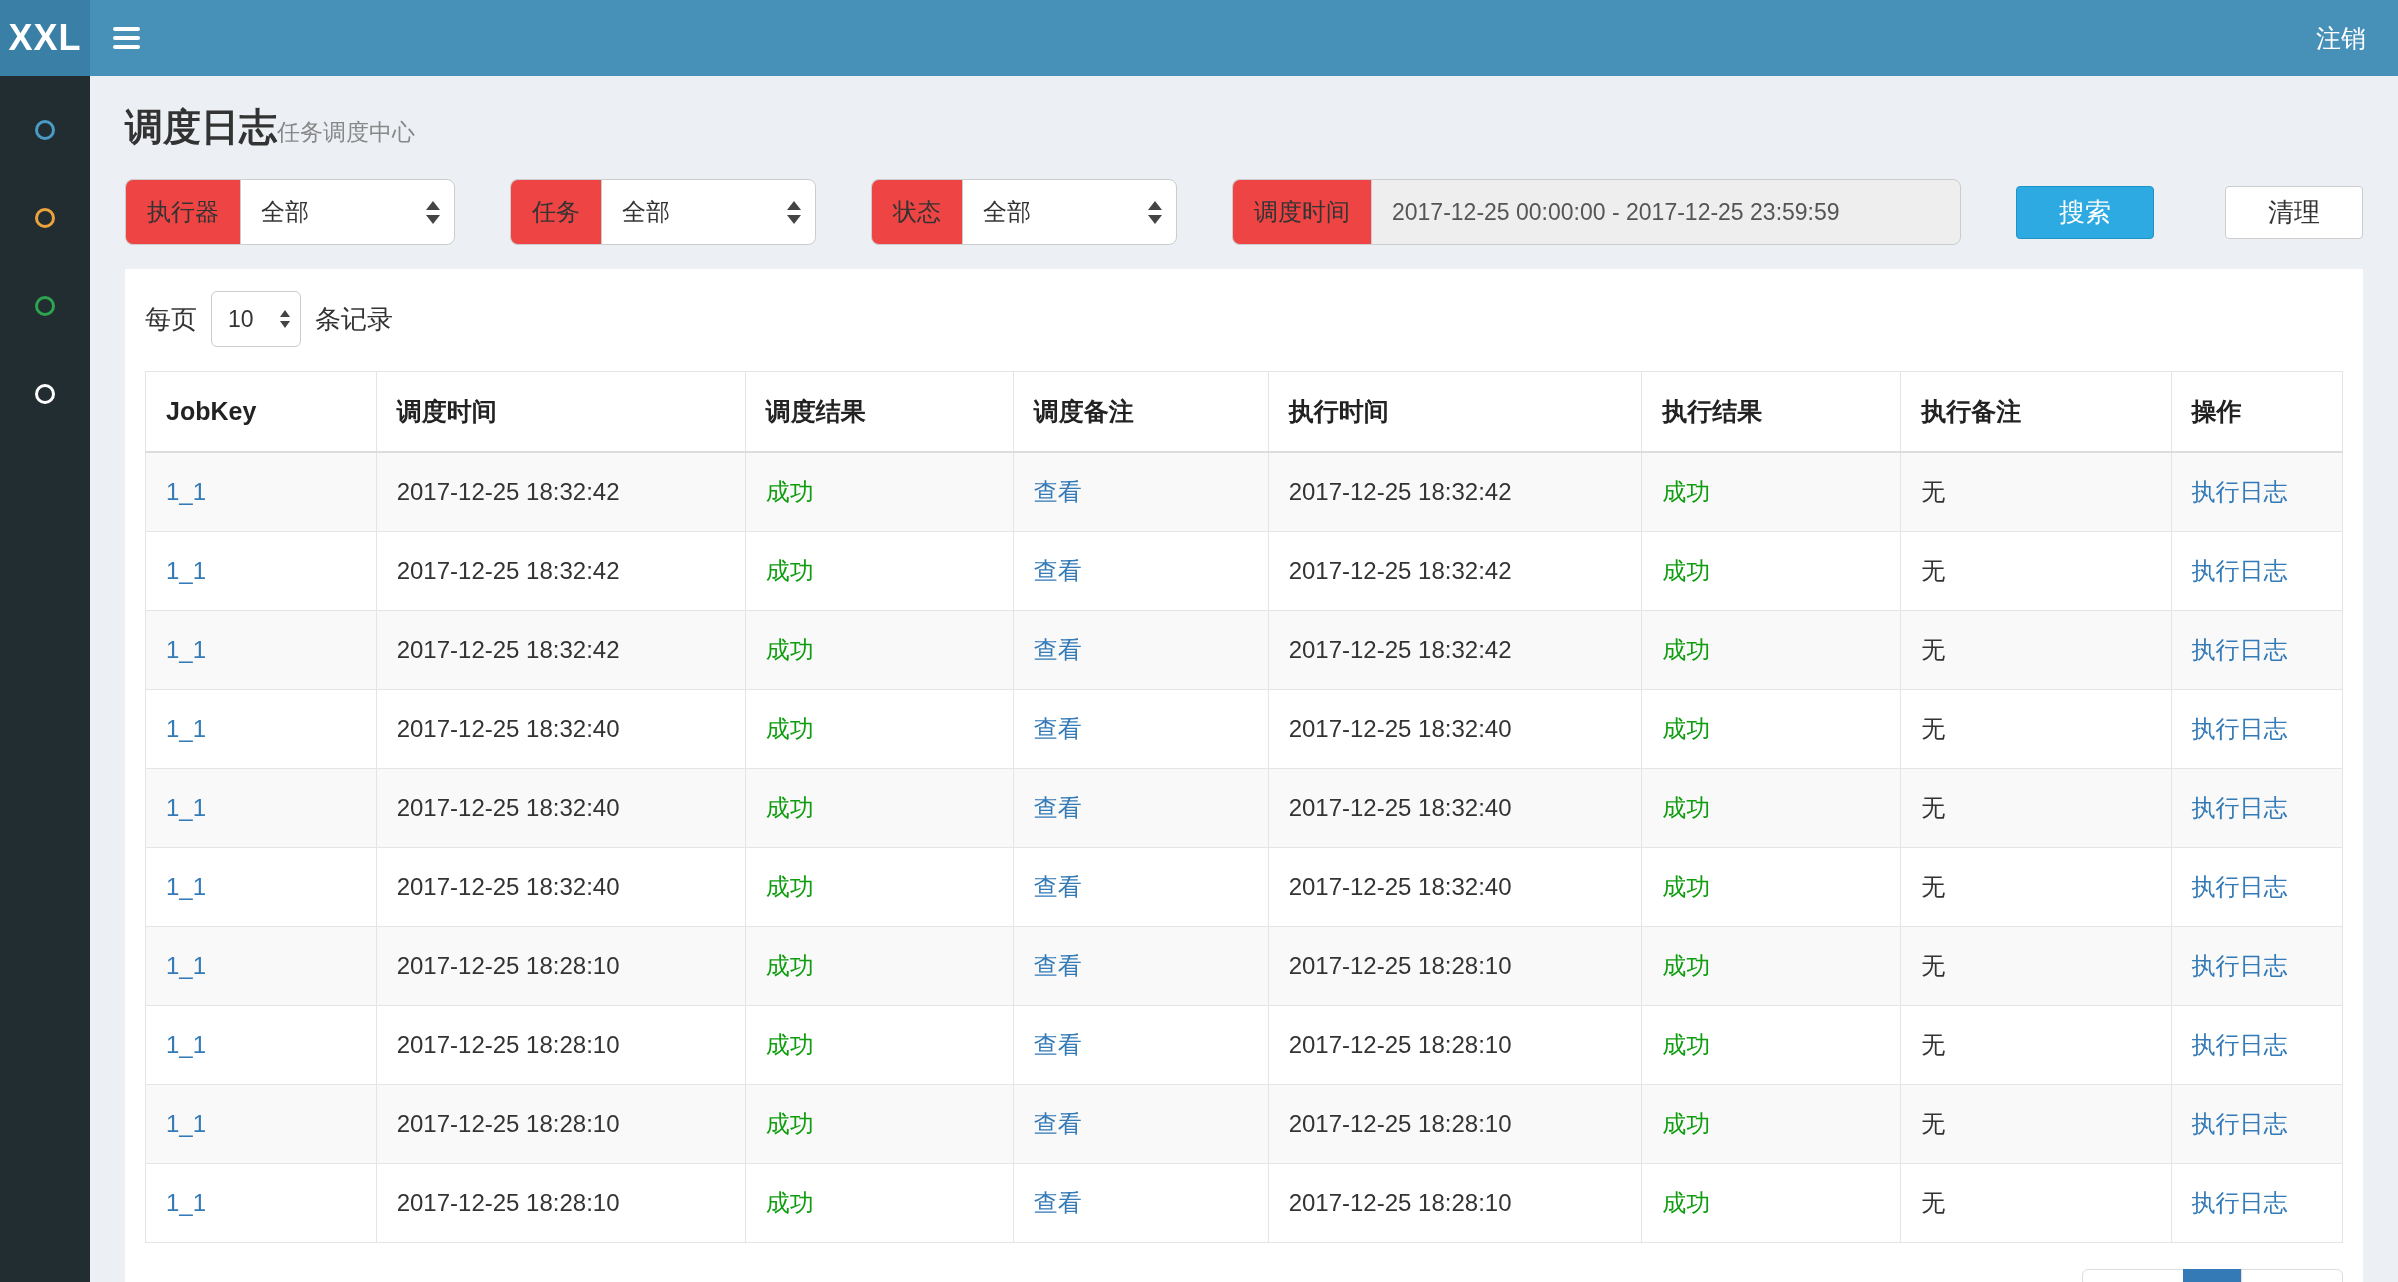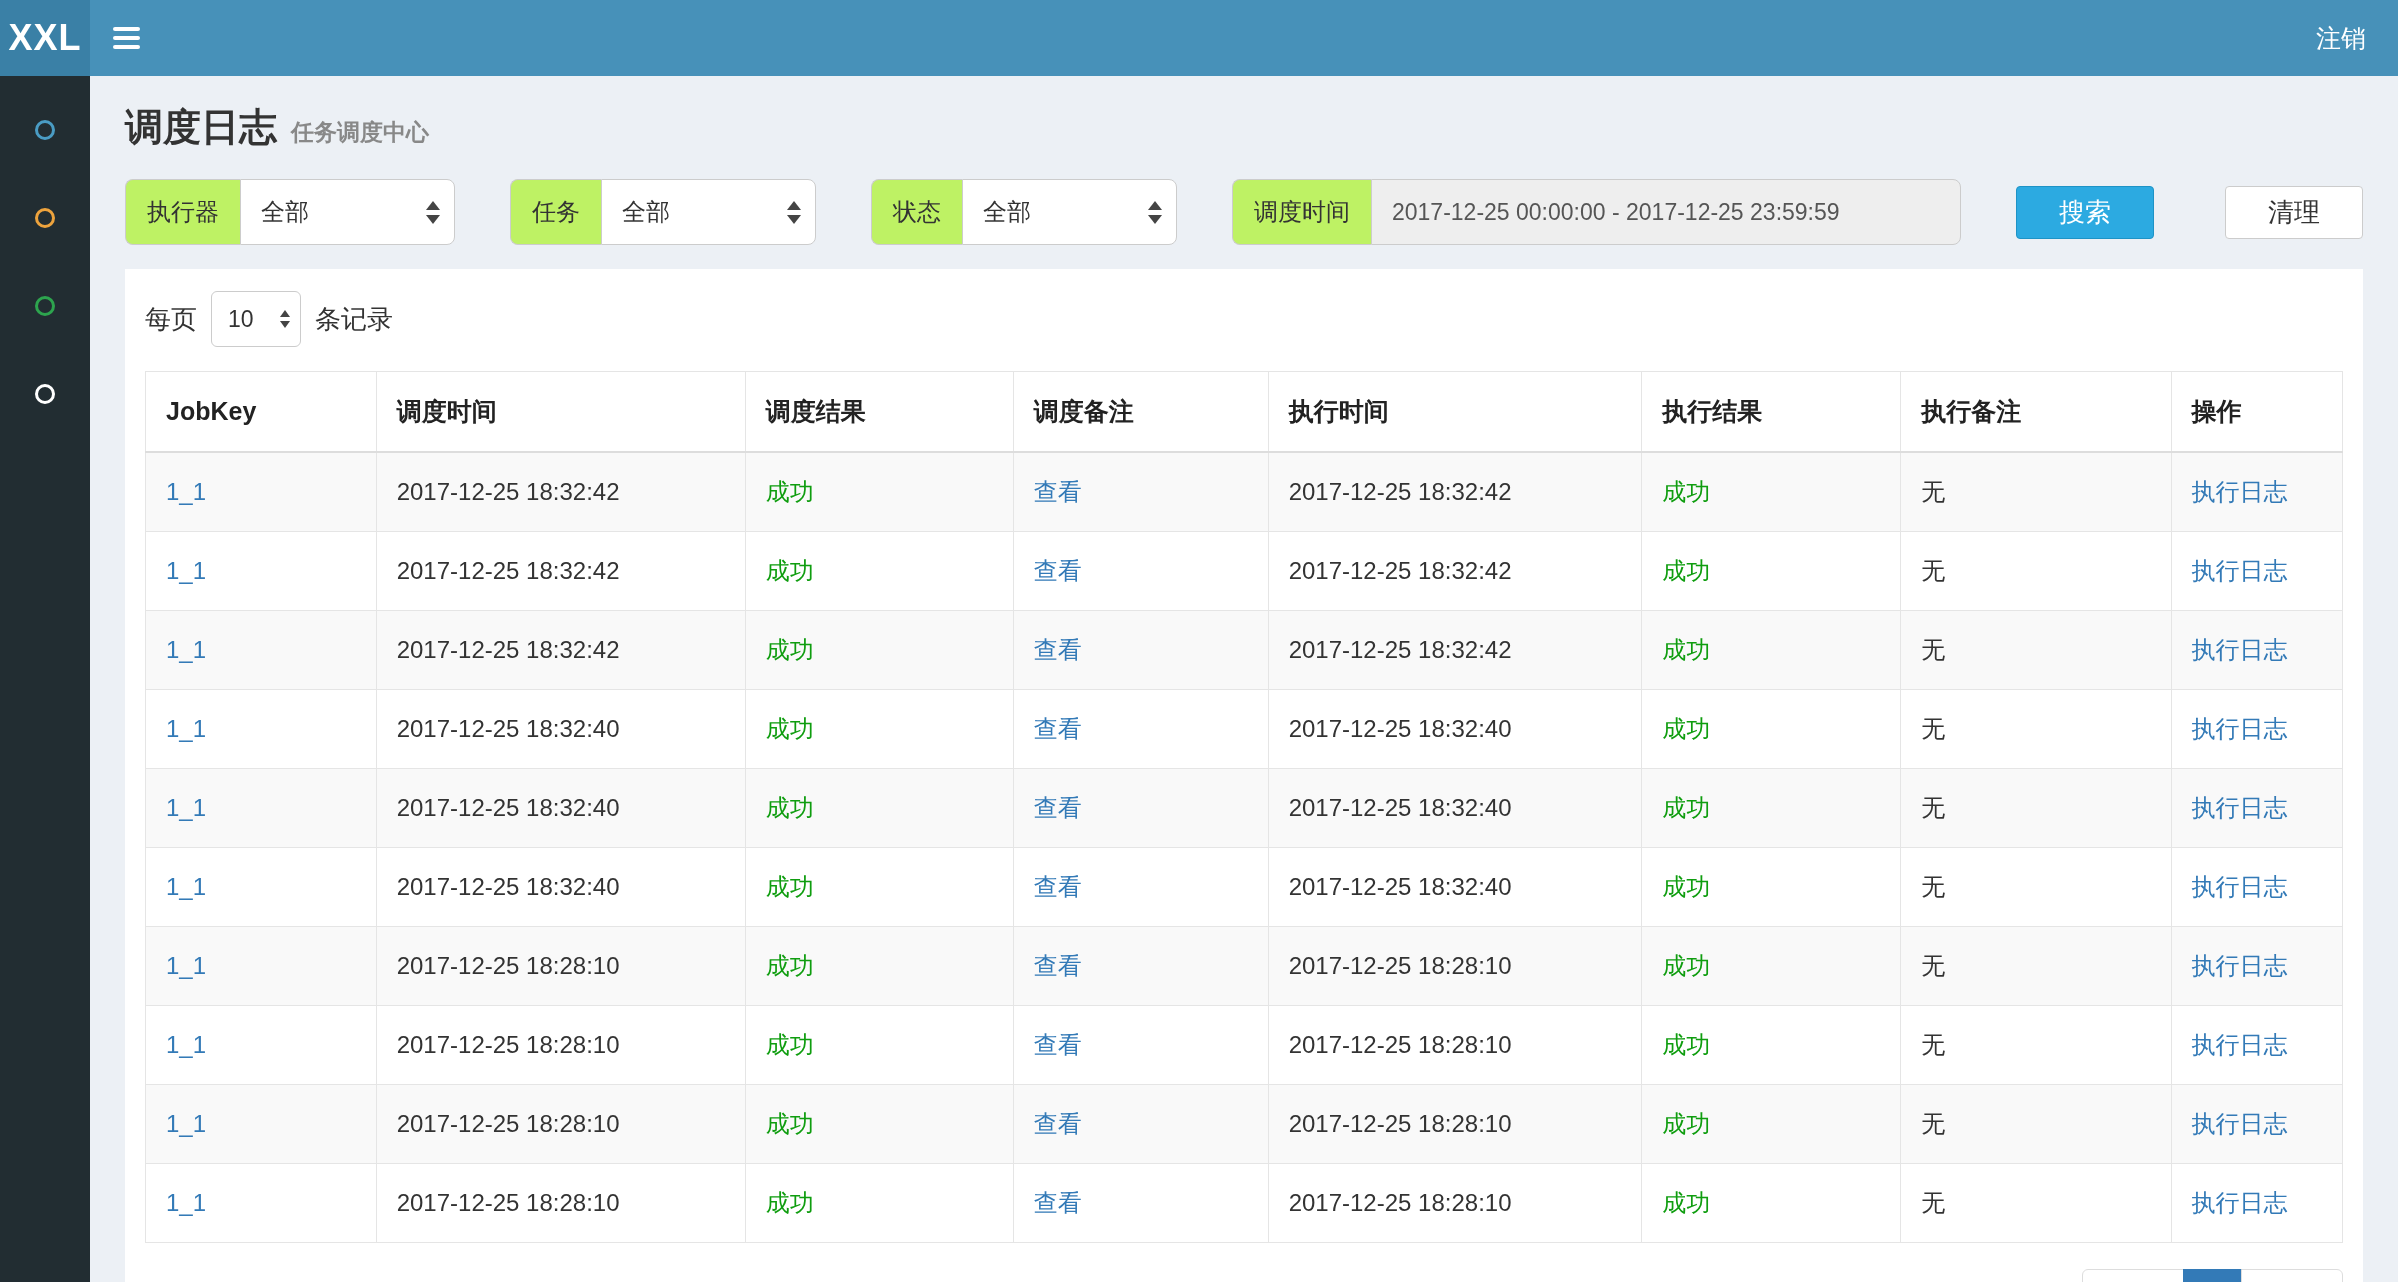--- a/index.html
+++ b/index.html
@@ -32,26 +32,26 @@
   .sidebar {
     position:fixed; top:76px; left:0; bottom:0; width:90px;
     background:var(--sidebar-bg,#222d32); padding-top:10px;
   }
   .side-item { height:88px; display:flex; align-items:center; justify-content:center; cursor:pointer; }
   .circle { width:20px; height:20px; border:3px solid #fff; border-radius:50%; }
   
   .main { position:absolute; top:76px; left:90px; right:0; bottom:0; background:var(--content-bg,#ecf0f5); overflow:hidden; }
   .content-header { padding:26px 35px 14px; }
   .content-header h1 { margin:0; font-size:38px; font-weight:700; color:#333; }
-  .content-header h1 .sub { font-size:23px; color:#888; font-weight:700; margin-left:14px; }
+  .content-header h1 .sub { font-size:23px; color:#888; font-weight:400; }
   
   .filter-bar { display:flex; align-items:center; padding:12px 35px 0; }
   .igroup { display:flex; margin-right:55px; height:66px; }
   .addon {
-    display:flex; align-items:center; padding:0 21px; background:#bef264;
+    display:flex; align-items:center; padding:0 21px; background:#ef4444;
     border:1px solid #ccc; border-right:none; border-radius:8px 0 0 8px;
     font-size:24px; color:#333; white-space:nowrap;
   }
   .select {
     display:flex; align-items:center; width:215px; padding-left:20px;
     background:#fff; border:1px solid #ccc; border-radius:0 8px 8px 0;
     font-size:24px; color:#333; cursor:pointer;
   }
   .stepper { margin-left:auto; margin-right:14px; display:flex; flex-direction:column; gap:5px; }
   .stepper .up { width:0; height:0; border-left:7px solid transparent; border-right:7px solid transparent; border-bottom:9px solid #444; }

